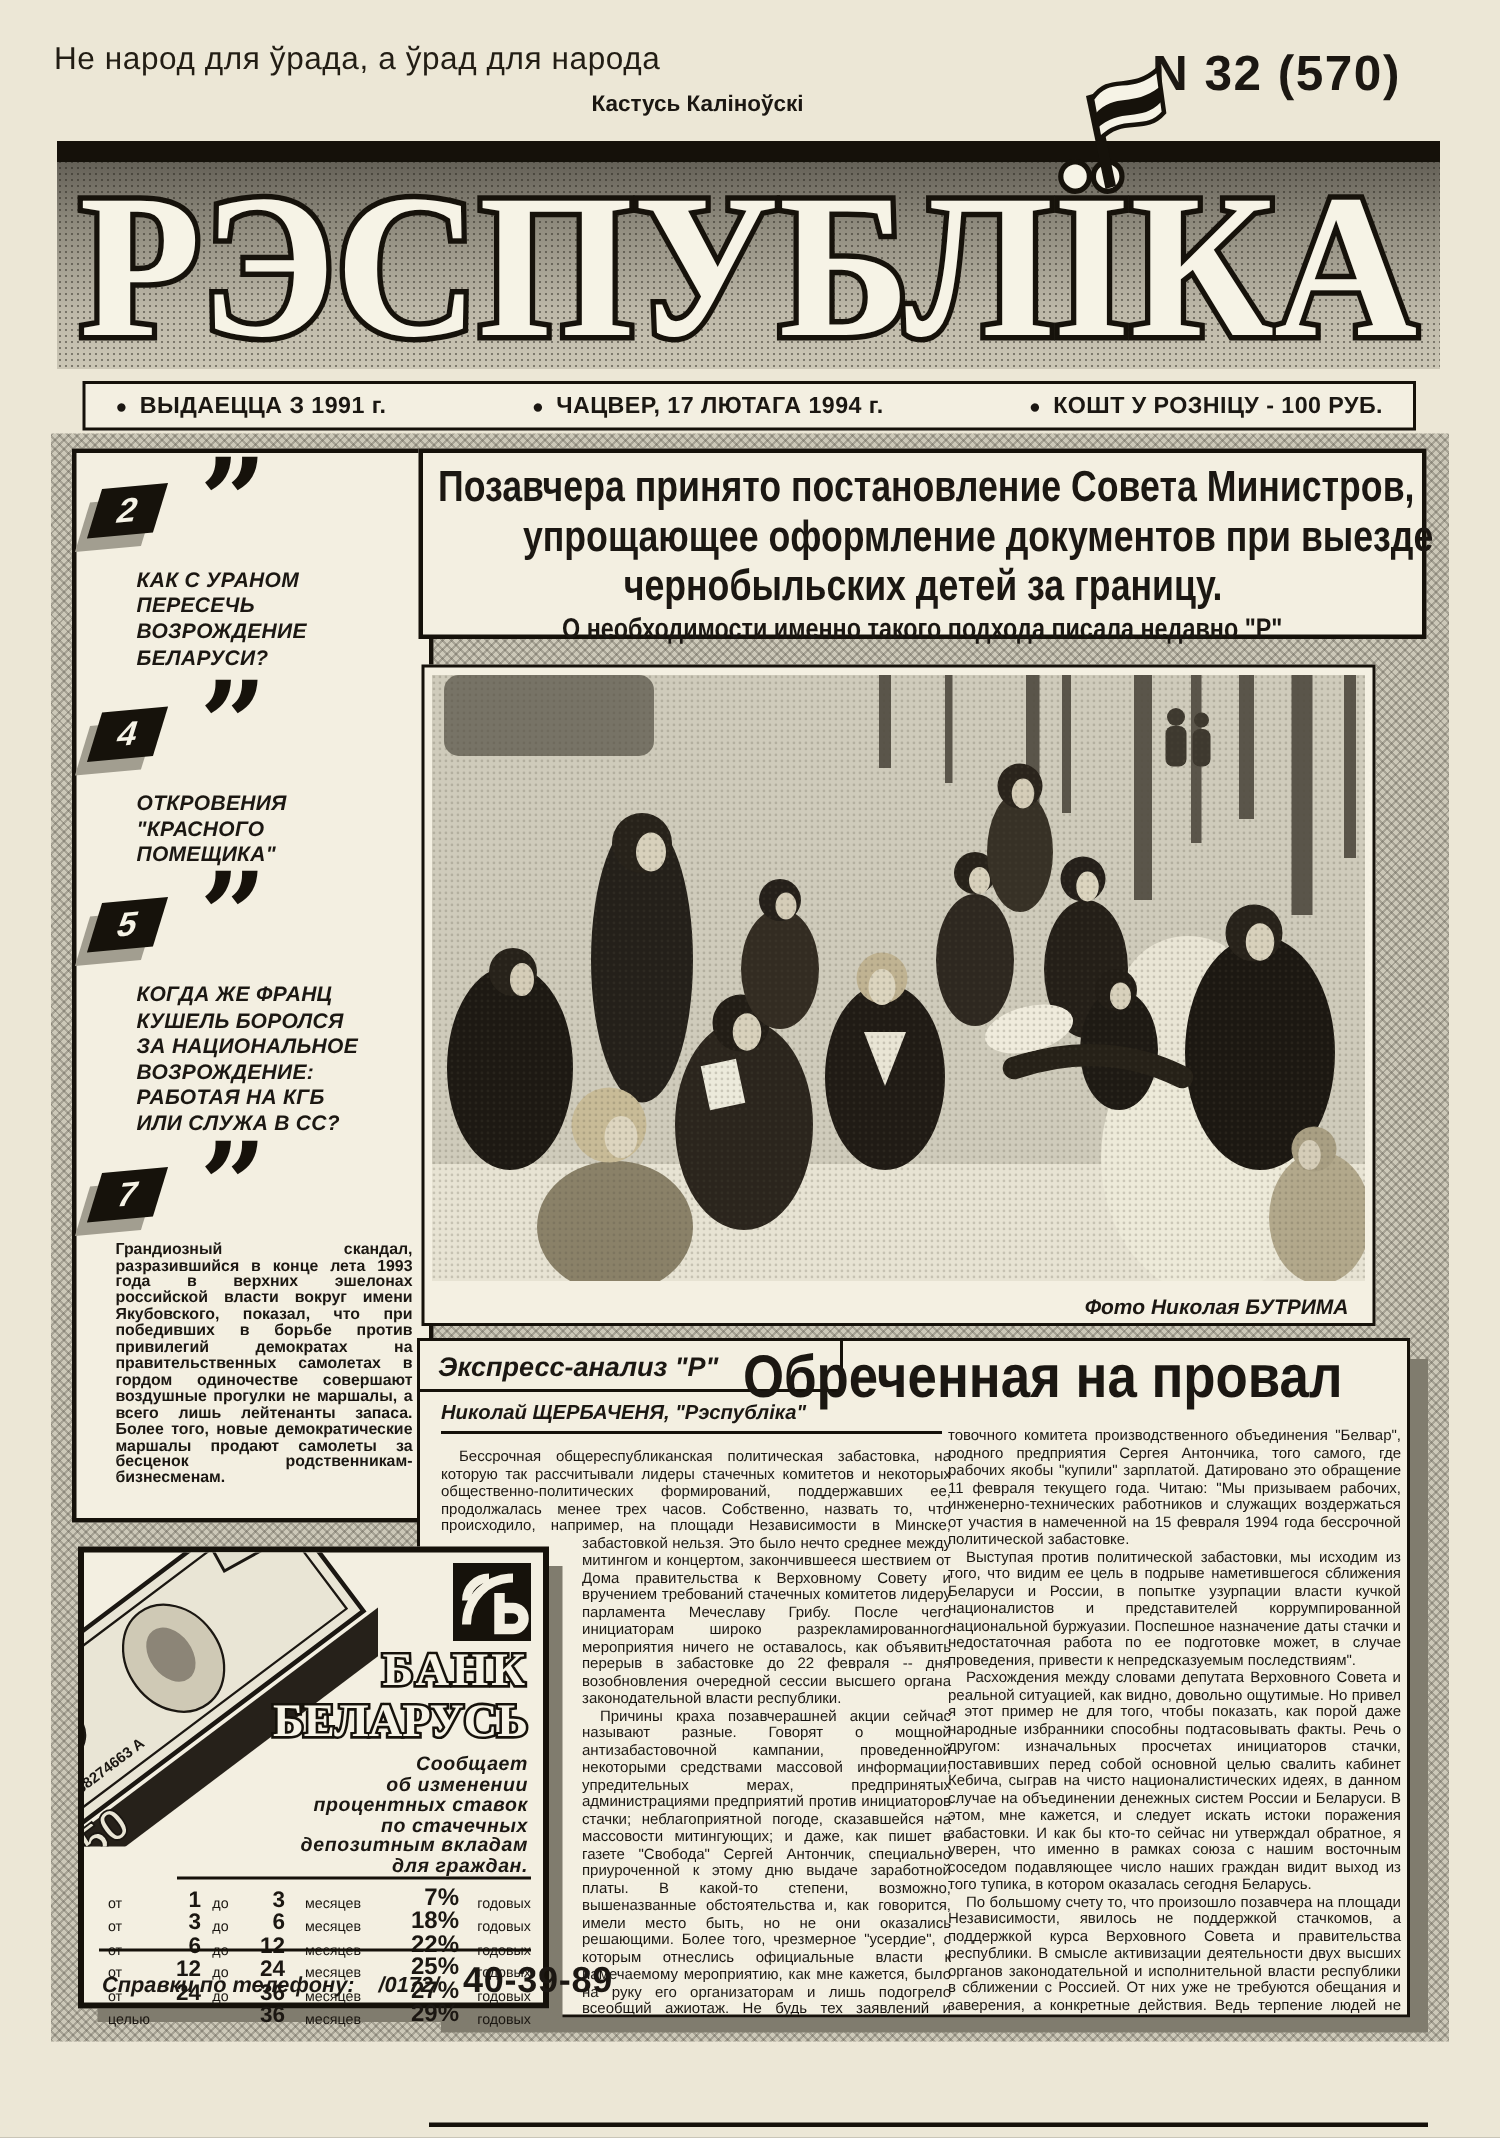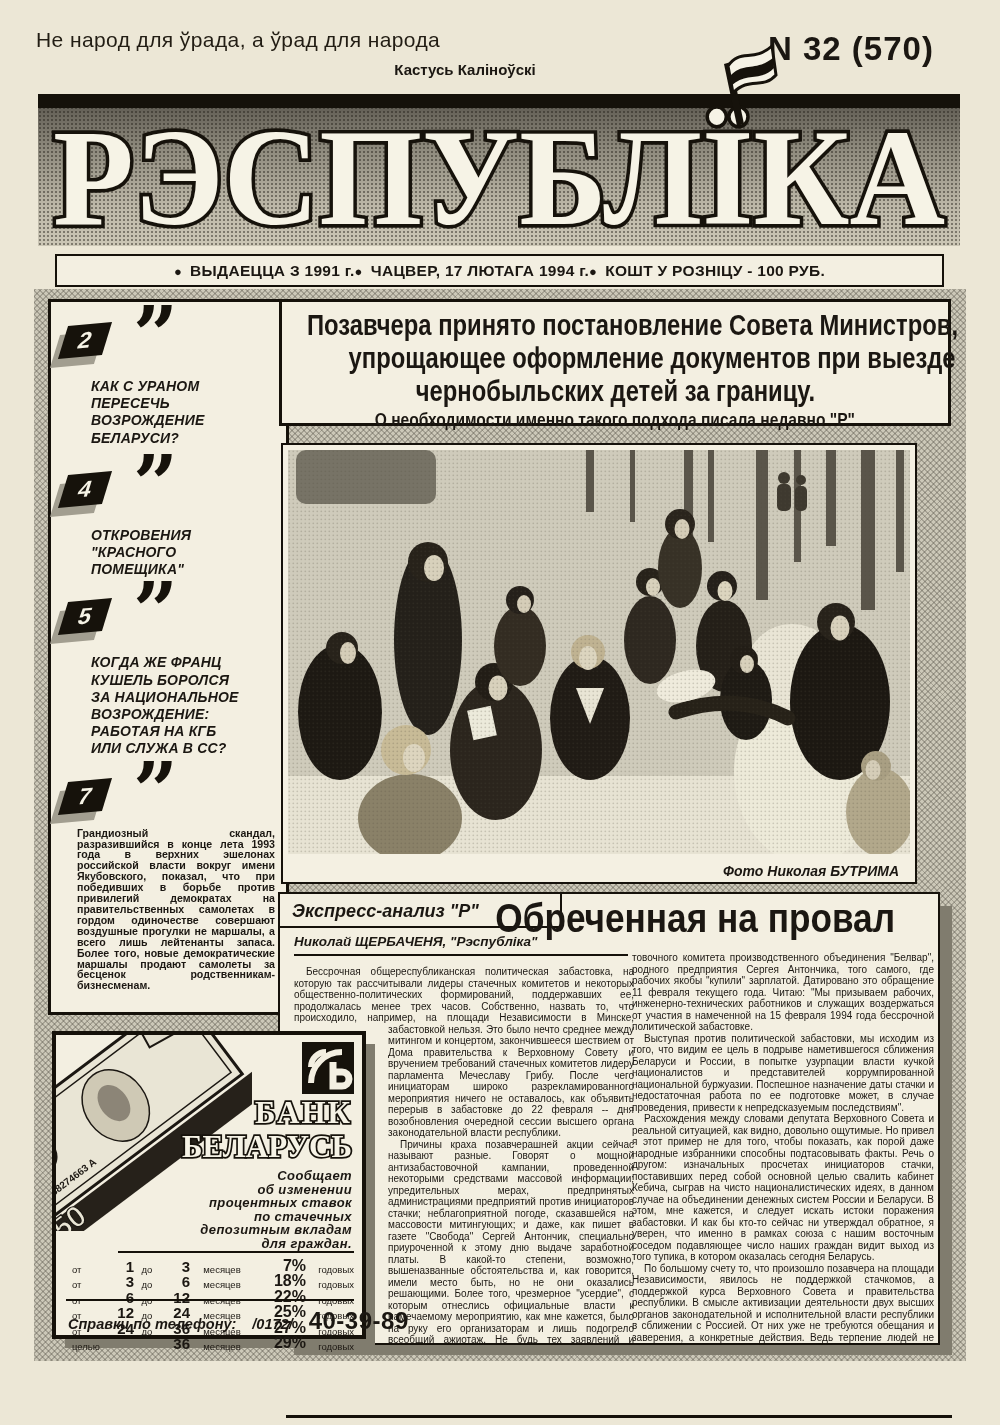--- a/index.html
+++ b/index.html
@@ -16,21 +16,21 @@
   
   .mast-band{left:38px;top:94px;width:922px;height:152px;
      background:
        radial-gradient(circle,rgba(34,31,24,.45) 26%,transparent 28%) 0 0/4px 4px,
        linear-gradient(180deg,#56524a 0%,#8d897c 35%,#beb9a9 75%,#cbc6b5 100%);}
   .mast-band::before{content:"";position:absolute;left:0;top:0;width:100%;height:14px;background:#15110a;}
   .mast-svg{position:absolute;left:0;top:4px;width:100%;height:148px;}
 
   
   .dateline{left:55px;top:254px;width:889px;height:33px;background:#f3efe1;border:2px solid #15110a;
-     display:flex;align-items:center;justify-content:center;padding:0 43px;box-sizing:border-box;
+     display:flex;align-items:center;justify-content:space-between;padding:0 20px;box-sizing:border-box;
      font-size:15.5px;font-weight:bold;letter-spacing:.3px;}
   .dl-seg .blt{font-size:13px;margin-right:8px;}
 
   
   .texture{left:34px;top:289px;width:932px;height:1072px;
      background:
        repeating-linear-gradient(45deg,rgba(78,74,64,.30) 0 1.4px,transparent 1.4px 4.2px),
        repeating-linear-gradient(-45deg,rgba(78,74,64,.30) 0 1.4px,transparent 1.4px 4.2px),
        #ccc8b8;}
 
@@ -42,21 +42,21 @@
   .badge .bface{position:absolute;left:0;top:0;width:44px;height:33px;background:#16120b;transform:skew(-17deg,-5deg);
      color:#f6f3e6;display:flex;align-items:center;justify-content:center;font-size:23px;font-weight:bold;}
   .quote{font-family:"DejaVu Serif",serif;font-weight:bold;font-size:78px;line-height:30px;color:#16120b;margin-top:6px;}
   .sb-title{margin:8px 10px 0 40px;width:152px;font-style:italic;font-weight:bold;font-size:14px;line-height:17.2px;letter-spacing:.2px;}
   .sb-gap1{height:16px}.sb-gap2{height:12px}.sb-gap3{height:12px}
   .teaser{margin:2px 12px 0 26px;width:198px;font-weight:bold;font-size:10.6px;line-height:10.9px;text-align:justify;}
 
   
   .lead{left:279px;top:299px;width:672px;height:127px;background:#f3efe1;border:3px solid #15110a;z-index:2;padding-top:7px;box-sizing:border-box;}
   .lead .l{font-weight:bold;font-size:29px;line-height:33px;white-space:nowrap;}
-  .lead .l1{text-align:left;padding-left:10px;margin-left:15px;}
+  .lead .l1{text-align:left;padding-left:10px;}
   .lead .l2,.lead .l3{text-align:center;}
   .cnd{display:inline-block;transform:scaleX(.82);}
   .l1 .cnd{transform-origin:0 50%;}
   .l2 .cnd,.l3 .cnd,.lsub .cnd{transform-origin:50% 50%;}
   .lead .lsub{text-align:center;font-weight:bold;font-size:19px;line-height:24px;white-space:nowrap;}
 
   
   .photo{left:281px;top:443px;width:636px;height:441px;background:#f4f0e2;border:2px solid #15110a;box-sizing:border-box;z-index:2;}
   .photo-inner{position:absolute;left:5px;top:5px;width:622px;height:404px;overflow:hidden;}
   .photo-credit{position:absolute;right:16px;bottom:3px;font-style:italic;font-weight:bold;font-size:14px;}

